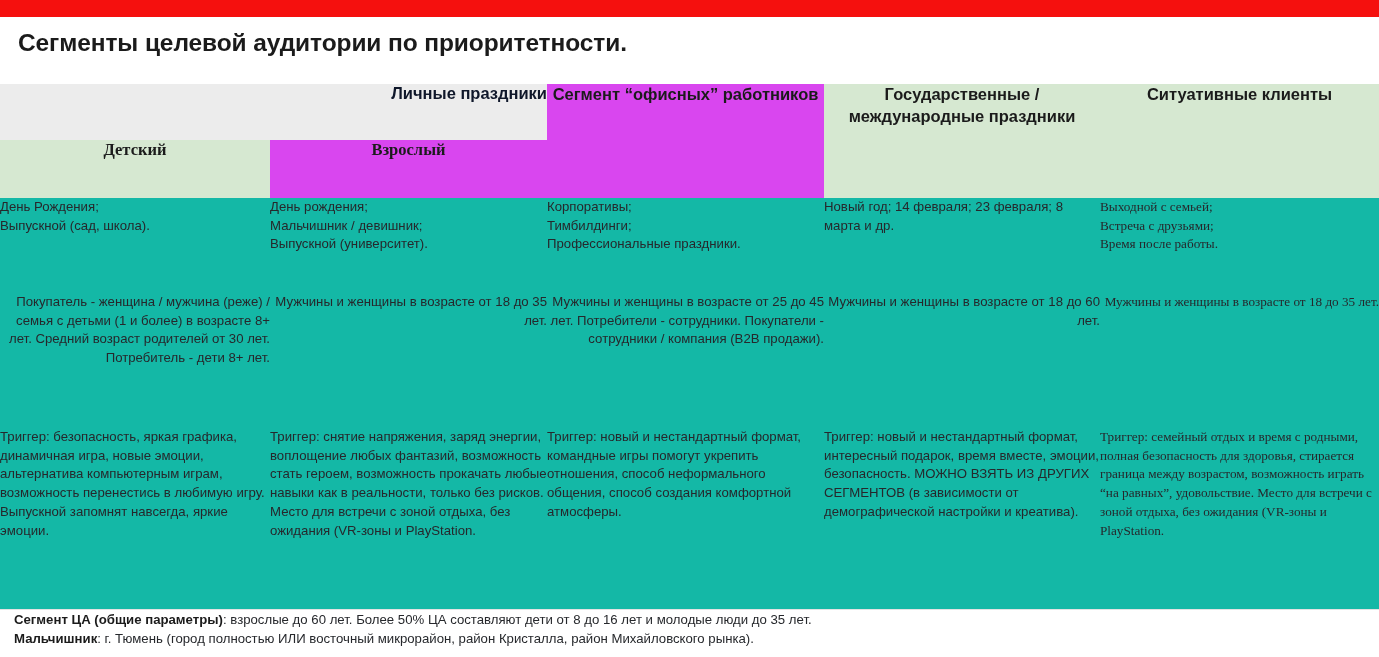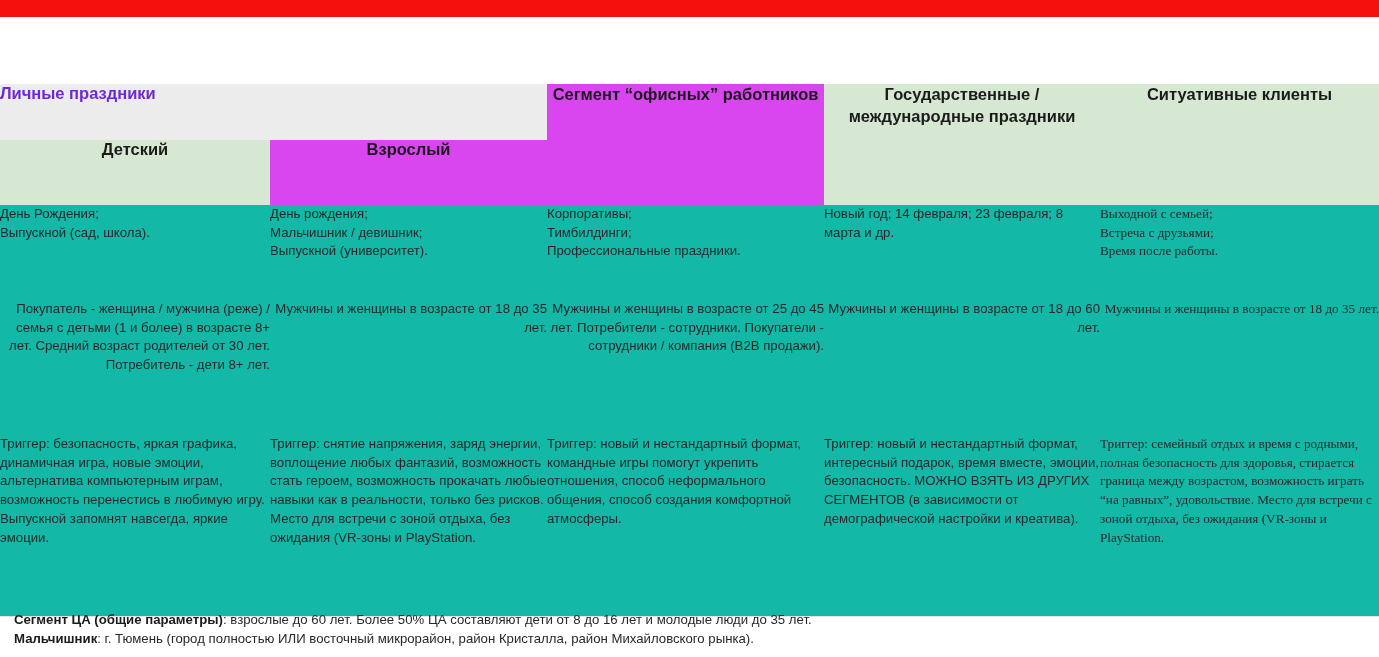--- a/index.html
+++ b/index.html
@@ -58,51 +58,52 @@
 
   .table td, .table th {
     vertical-align: top;
     border: 0;
     padding: 0;
   }
 
   
   .hdr-group {
     height: 56px;
-    text-align: left;
+    text-align: right;
     vertical-align: middle;
     font-size: 16.5px;
     font-weight: bold;
-    color: #6d28d9;
+    color: #0f172a;
     background: #ececec;
     border-right: 3px solid #ffffff;
   }
 
   .hdr-tall {
     height: 106px;
     text-align: center;
     vertical-align: middle;
     font-size: 16.5px;
     font-weight: bold;
     line-height: 1.32;
     color: #1b1b1b;
     border-right: 3px solid #ffffff;
     padding: 0 12px;
   }
   .hdr-tall.last { border-right: 0; }
 
   .hdr-sub {
-    height: 65px;
+    height: 58px;
     text-align: center;
     vertical-align: middle;
     font-size: 16.5px;
     font-weight: bold;
     color: #1b1b1b;
     border-right: 3px solid #ffffff;
     border-top: 3px solid #ffffff;
+    font-family: Liberation Serif, serif;
   }
 
   .bg-cream  { background: #d946ef; }
   .bg-green  { background: #d6e8d1; }
   .bg-gray   { background: #ececec; }
 
   
   .cell {
     font-size: 13.2px;
     line-height: 1.42;
@@ -131,20 +132,21 @@
   .footer .lbl { font-weight: bold; color: #1b1b1b; }
   .footer .fline { white-space: nowrap; }
 </style>
 </head>
 <body>
 
 <div class="page">
 
   <div class="top-bar"></div>
 
+  <div class="title">Сегменты целевой аудитории по приоритетности.</div>
 
   <table class="table">
     <colgroup>
       <col class="c1">
         <col class="c2">
         <col class="c3">
         <col class="c4">
         <col class="c5">
     </colgroup>
     <tbody>

